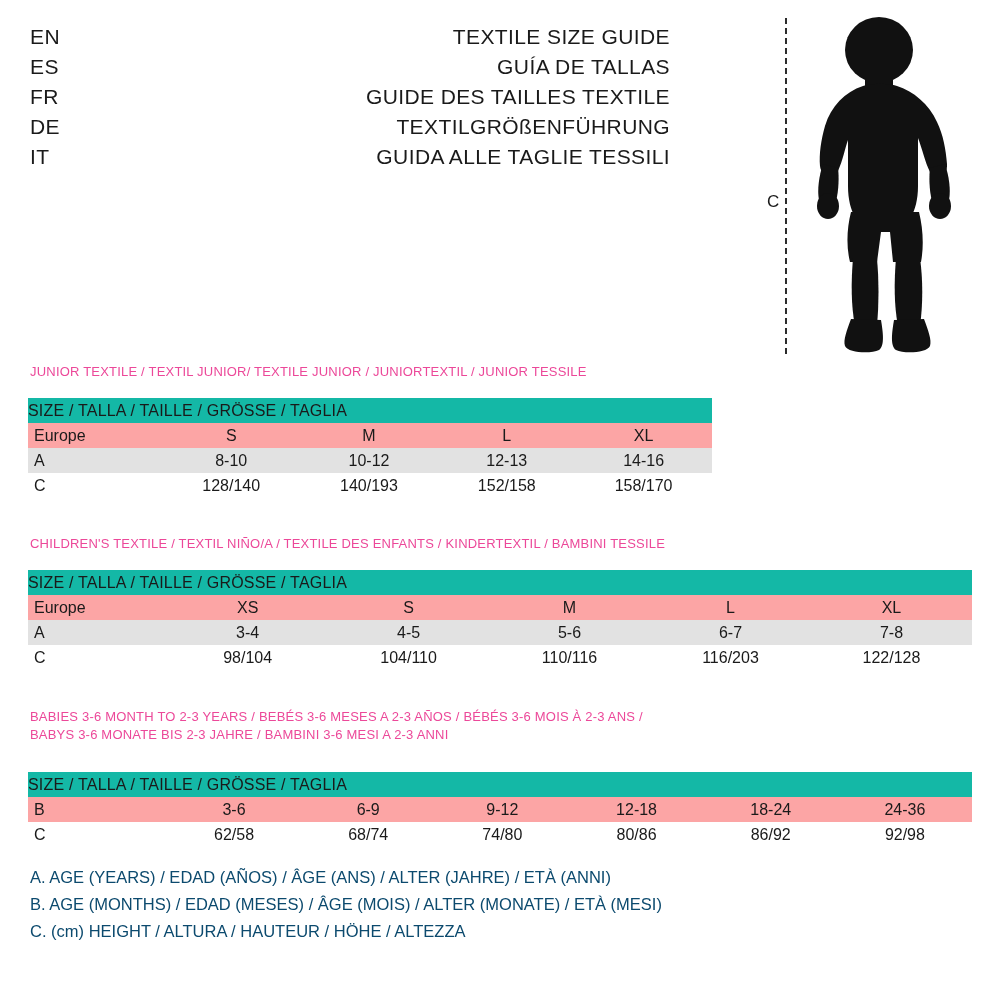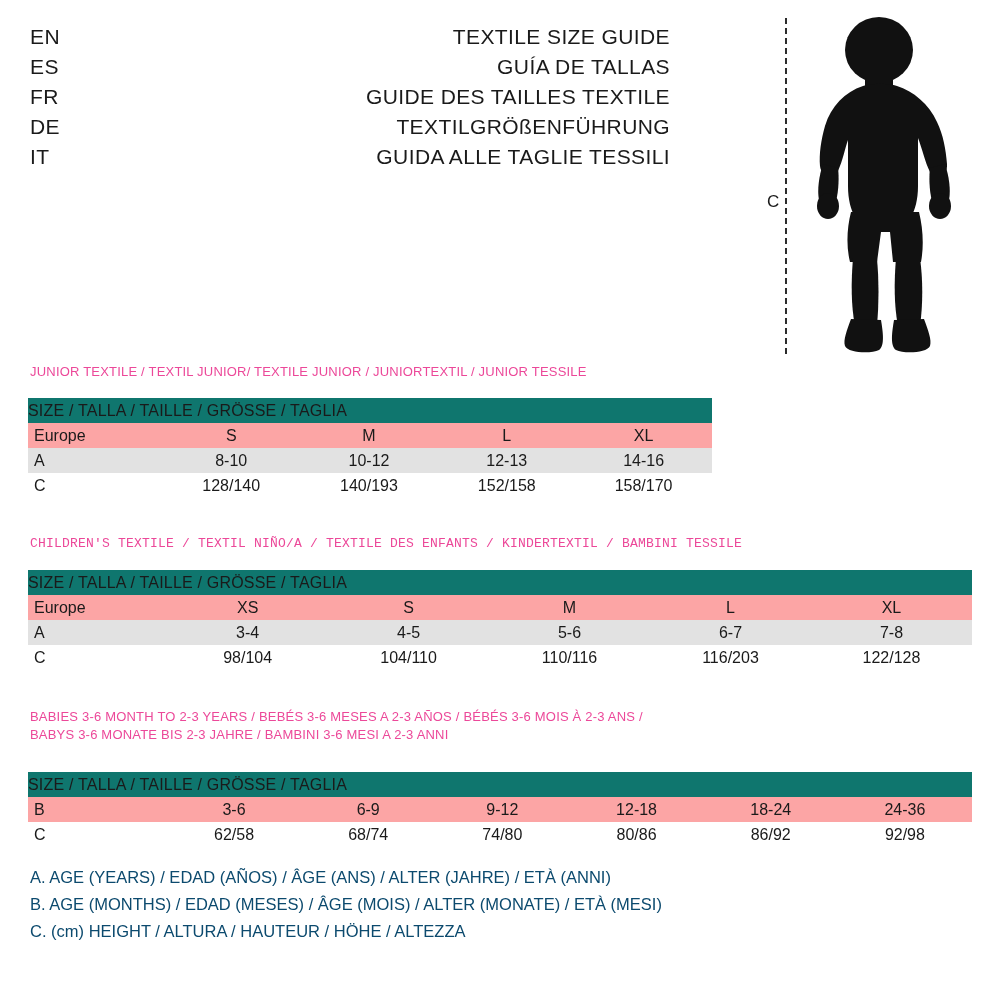--- a/index.html
+++ b/index.html
@@ -93,21 +93,21 @@
     border-collapse: collapse;
     font-size: 16px;
     color: #1a1a1a;
   }
   table.size-table td {
     padding: 0;
     height: 25px;
     vertical-align: middle;
   }
   .hdr-row td {
-    background: #0f766e;
+    background: #14b8a6;
     font-size: 16px;
     padding-left: 6px;
     letter-spacing: 0.2px;
   }
   .row-light td { background: #fca5a5; }
   .row-dark td { background: #e2e2e2; }
   .row-white td { background: #ffffff; }
   .lbl {
     padding-left: 6px !important;
     text-align: left;
@@ -211,21 +211,21 @@
   <tr class="row-white">
     <td class="lbl">C</td>
     <td class="val">128/140</td>
     <td class="val">140/193</td>
     <td class="val">152/158</td>
     <td class="val">158/170</td>
   </tr>
 </tbody>
   </table>
 
-<div class="section-title" style="top:536px;font-family:Liberation Mono, monospace;">CHILDREN'S TEXTILE / TEXTIL NIÑO/A / TEXTILE DES ENFANTS / KINDERTEXTIL / BAMBINI TESSILE</div>
+<div class="section-title" style="top:536px;">CHILDREN'S TEXTILE / TEXTIL NIÑO/A / TEXTILE DES ENFANTS / KINDERTEXTIL / BAMBINI TESSILE</div>
 
 <table class="size-table" style="top:570px; width:944px;">
   <tbody>
       <tr class="hdr-row">
     <td colspan="6">SIZE / TALLA / TAILLE / GRÖSSE / TAGLIA</td>
   </tr>
   <tr class="row-light">
     <td class="lbl" style="width:134px;">Europe</td>
     <td class="val" style="width:162px;">XS</td>
     <td class="val" style="width:162px;">S</td>

